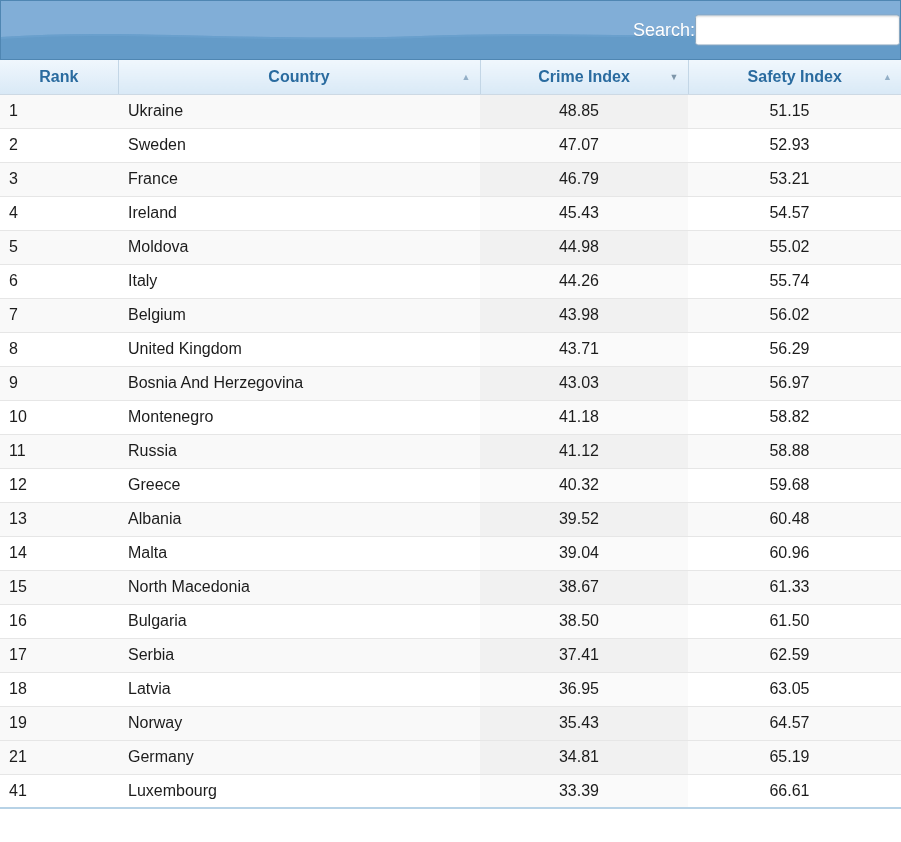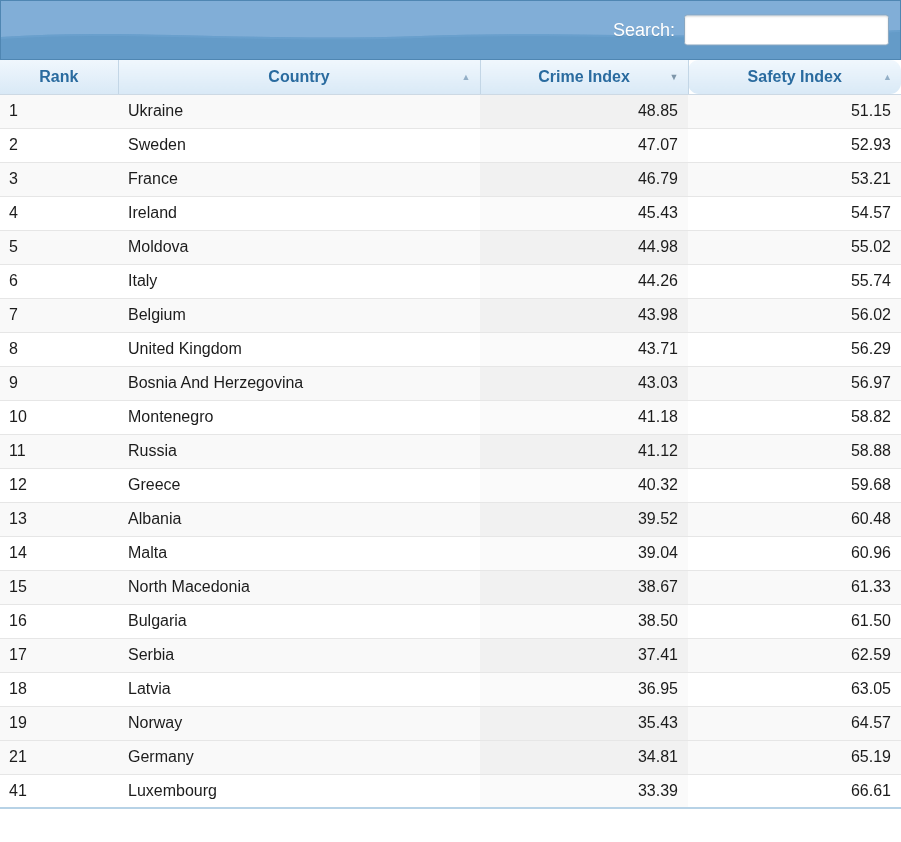--- a/index.html
+++ b/index.html
@@ -27,23 +27,23 @@
   .top-bar{
     position:relative;
     height:60px;
     box-sizing:border-box;
     background:var(--bar-base);
     border:1px solid var(--bar-border);
   }
   .top-bar svg.wave{position:absolute;left:0;top:0;width:100%;height:100%;display:block;}
   .search-area{
     position:absolute;
-    right:11px;top:50%;
+    right:0;top:50%;
     transform:translateY(-50%);
-    display:flex;align-items:center;gap:9px;
+    display:flex;align-items:center;
     z-index:2;
   }
   .search-label{
     color:#ffffff;
     font-size:18px;
     text-shadow:0 1px 1px rgba(0,0,0,0.12);
   }
   .search-input{
     width:205px;height:31px;
     box-sizing:border-box;
@@ -76,21 +76,21 @@
     font-weight:bold;
     font-size:16px;
     text-align:center;
     position:relative;
     border-right:1px solid var(--header-divider);
     border-bottom:1px solid #cdd9e4;
     padding:0;
     cursor:pointer;
     margin-top:32px;
   }
-  thead th:last-child{border-right:none;border-radius:11px;}
+  thead th:last-child{border-right:none;}
   .sort-icon{
     position:absolute;
     right:9px;top:50%;
     transform:translateY(-50%);
     font-size:9px;
     line-height:1;
     color:var(--sort-icon);
     font-weight:normal;
   }
   .sort-icon.desc{color:var(--sort-icon-active);}
@@ -104,21 +104,21 @@
     padding:0;
     white-space:nowrap;
     overflow:hidden;
   }
   tbody tr.odd{background:var(--stripe);}
   tbody tr.even{background:#ffffff;}
   tbody tr.odd td.cell-crime{background:var(--sorted-odd);}
   tbody tr.even td.cell-crime{background:var(--sorted-even);}
   td.cell-rank{padding-left:9px;text-align:left;}
   td.cell-country{padding-left:10px;text-align:left;}
-  td.cell-crime,td.cell-safety{text-align:right;padding-right:10px;}
+  td.cell-crime,td.cell-safety{text-align:center;padding-right:10px;}
   tbody tr:last-child td{border-bottom:2px solid var(--bottom-border);}
 </style>
 </head>
 <body>
 
 <div class="page">
 
   <div class="top-bar">
     <svg class="wave" viewBox="0 0 899 58" preserveAspectRatio="none" aria-hidden="true">
       <rect x="0" y="0" width="899" height="58" fill="#649bc8"></rect>

